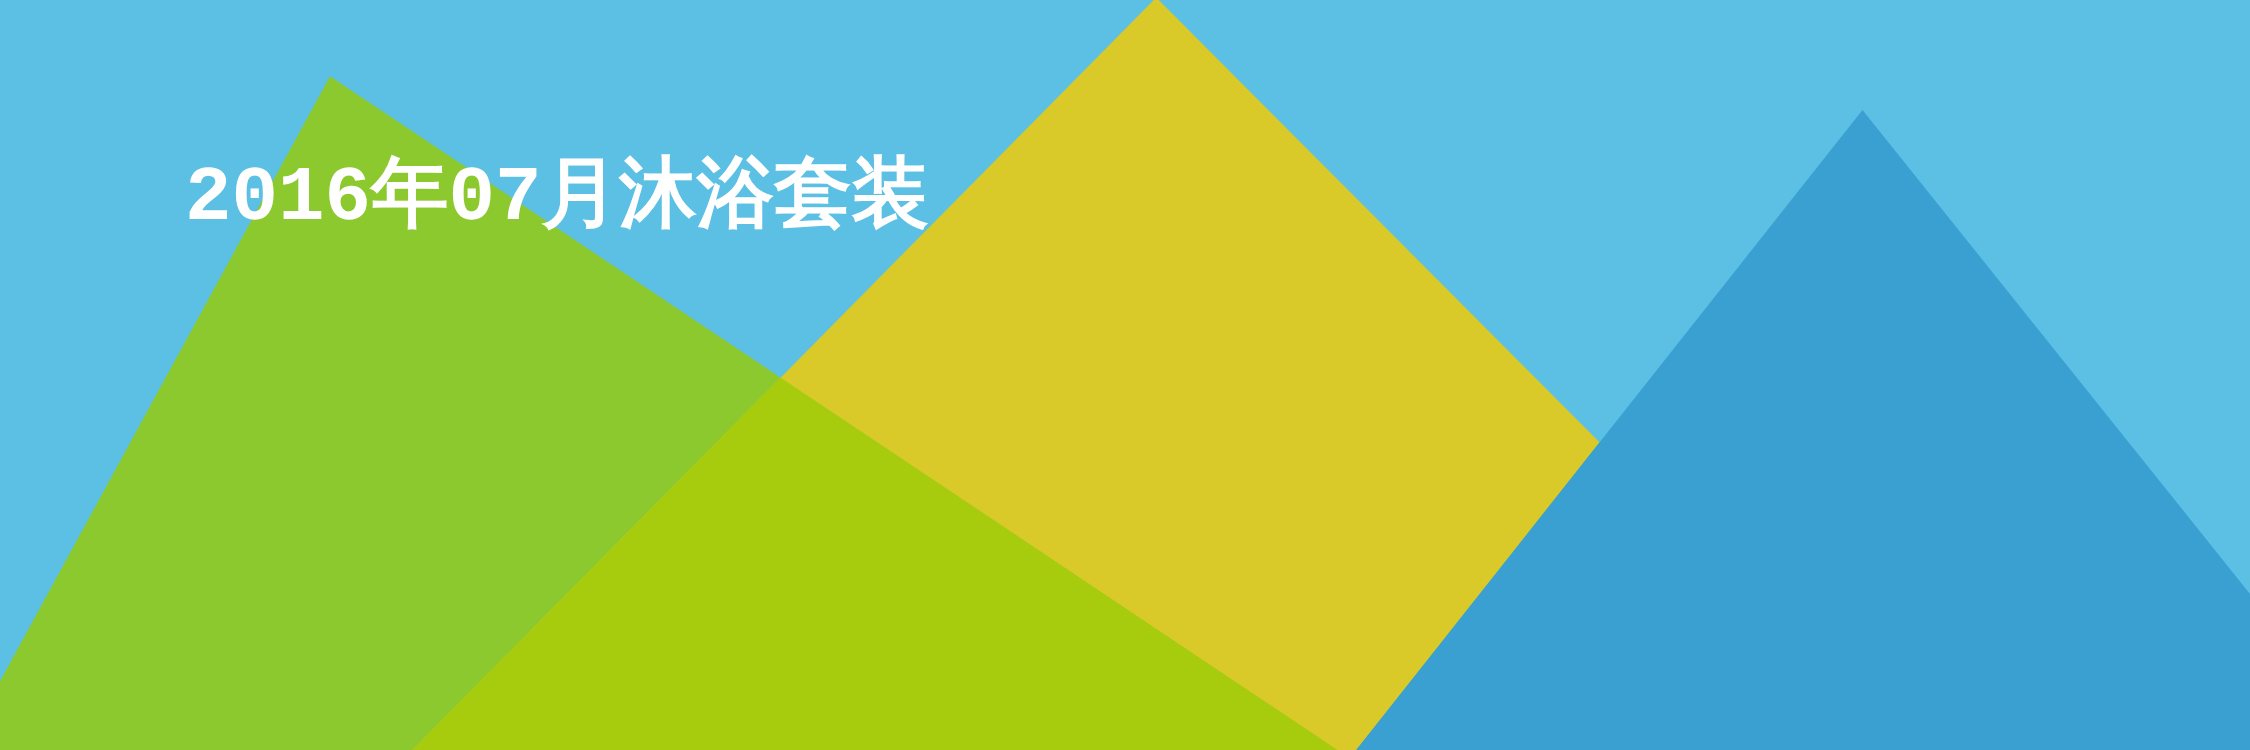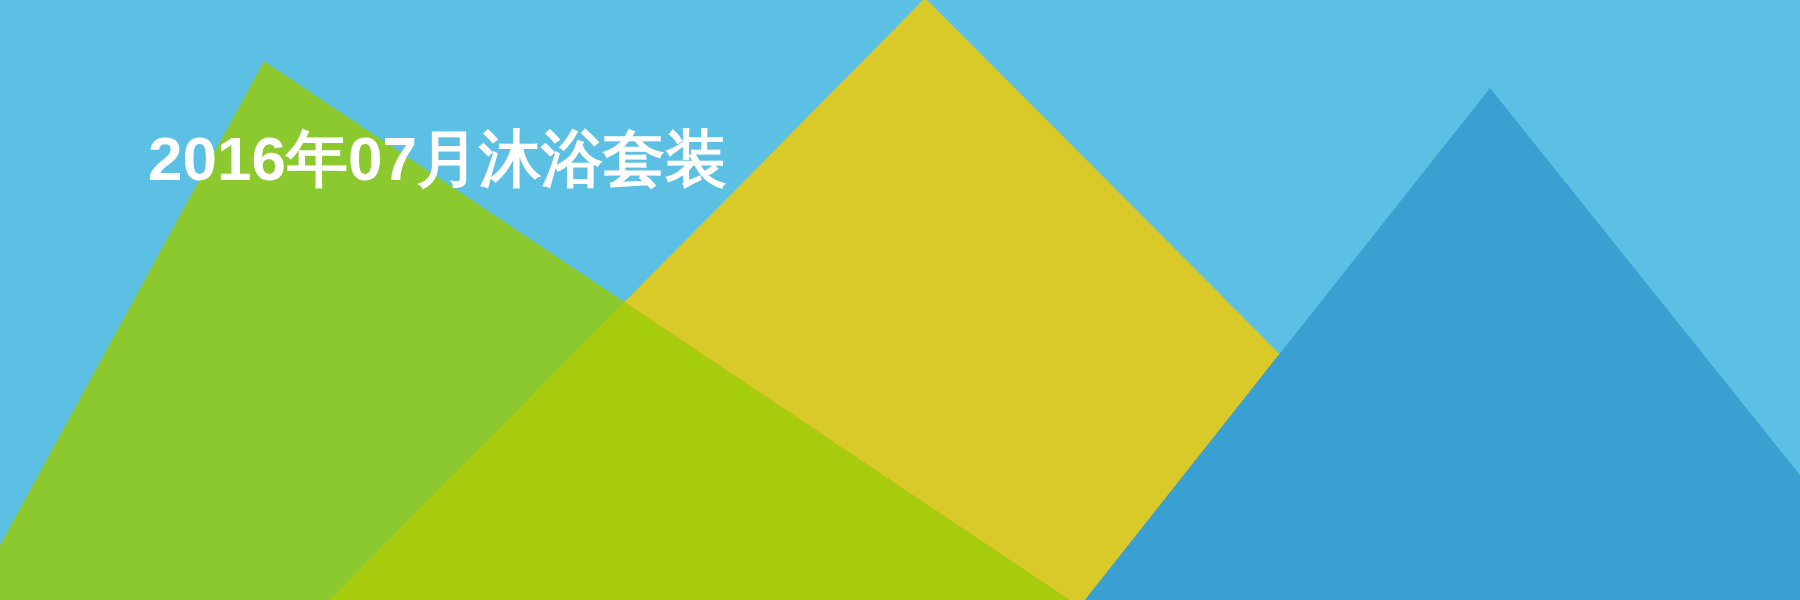--- a/index.html
+++ b/index.html
@@ -6,21 +6,21 @@
   html, body {
     margin: 0;
     padding: 0;
     background: #ffffff;
   }
   #cover {
     position: relative;
     width: 1800px;
     height: 600px;
     overflow: hidden;
-    font-family: Liberation Sans, sans-serif;
+    font-family: Liberation Mono, monospace;
     background: #5BC0E3;
   }
   #bg-svg {
     position: absolute;
     inset: 0;
     width: 1800px;
     height: 600px;
     display: block;
   }
   #title-block {

